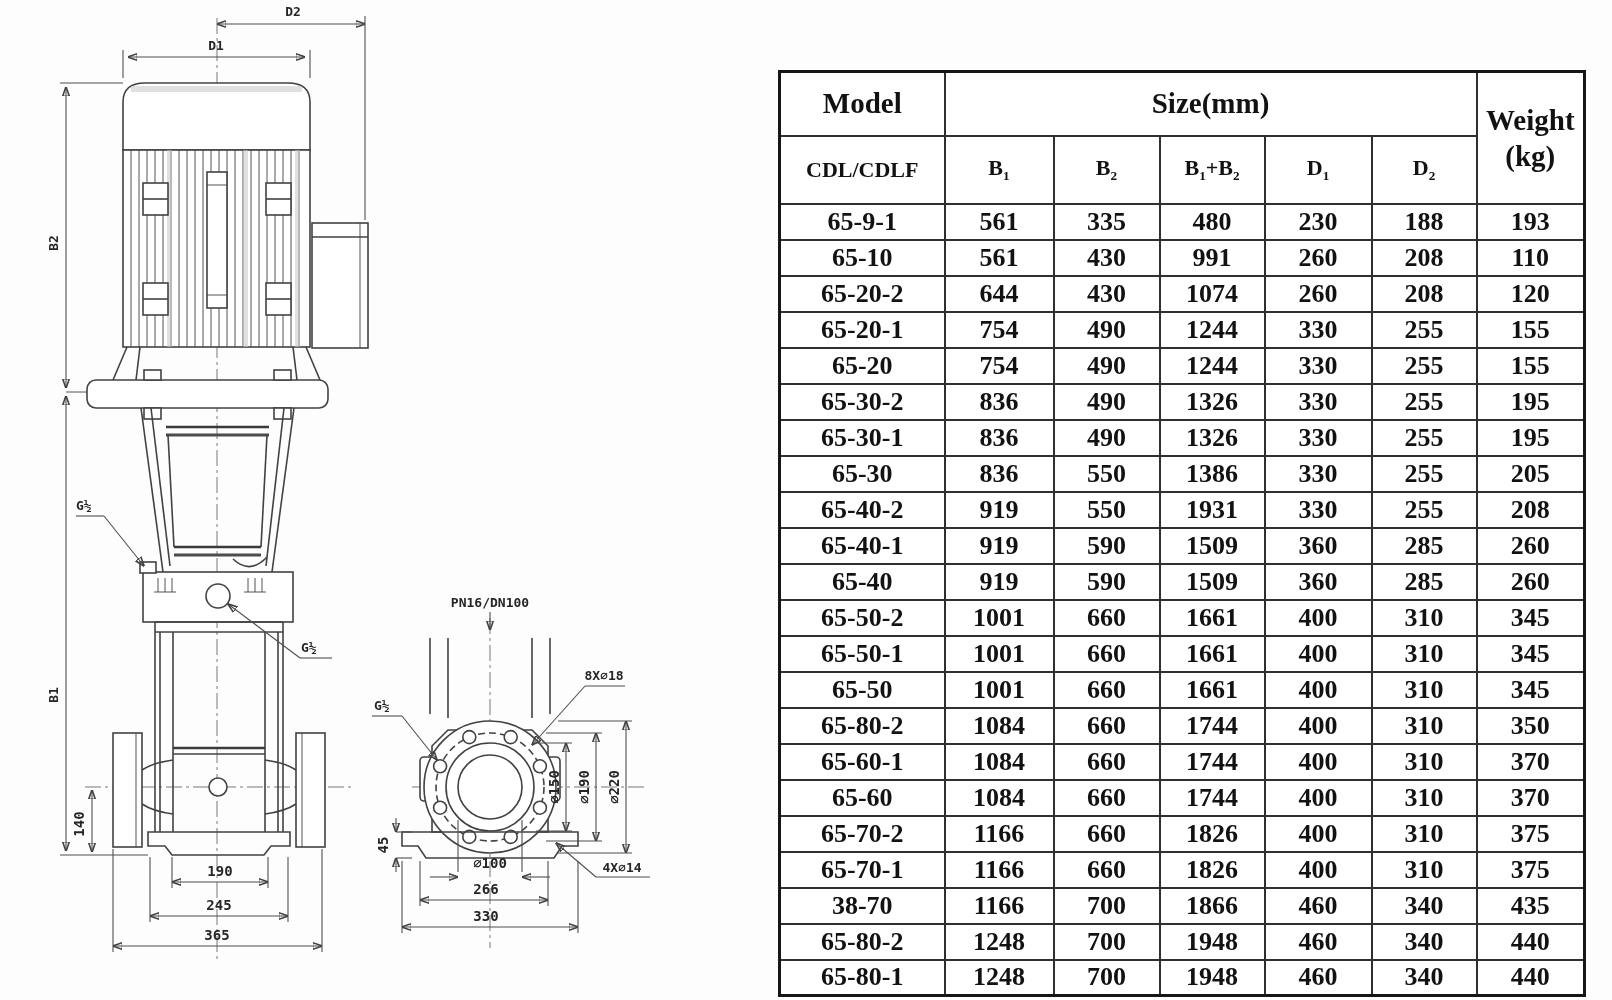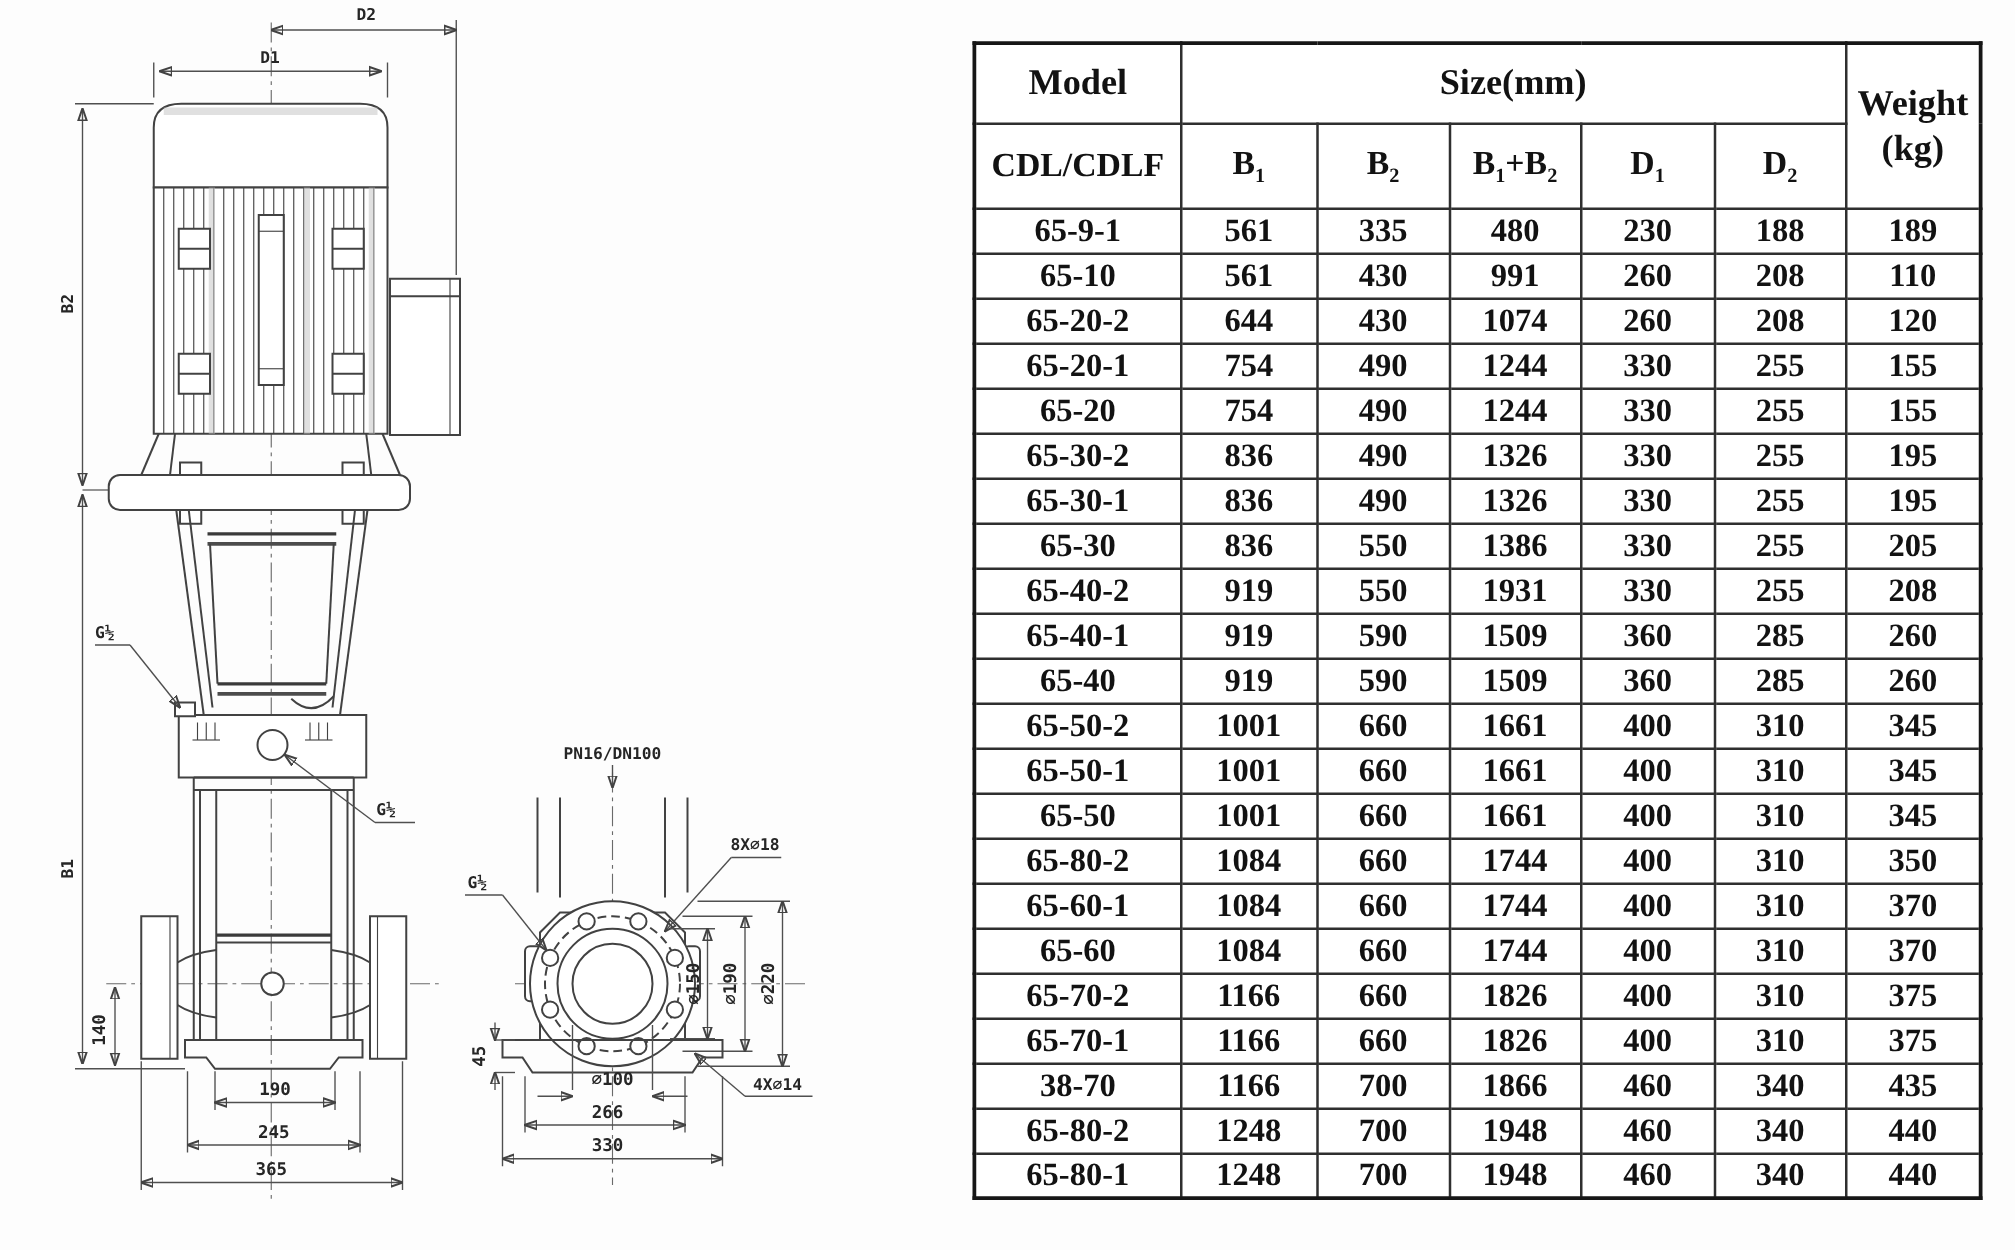--- a/index.html
+++ b/index.html
@@ -15,27 +15,27 @@
   .ln .cl{stroke-width:0.9;stroke:#6a6a6a;stroke-dasharray:16 4 3 4;}
   .ln .dim{stroke-width:1.1;stroke:#4f4f4f;}
   .ln .dash{stroke-dasharray:7 4;}
   .ln .shade{fill:#c6c6c6;stroke:none;opacity:.55;}
   .ln text{fill:#262626;stroke:none;font-family:"DejaVu Sans Mono",monospace;font-size:13px;}
   .ln text.num{font-size:14px;font-weight:bold;}
   .ln text.lbl{font-size:13px;font-weight:bold;}
   
   .tablewrap{position:absolute;left:778px;top:33px;}
   table{border-collapse:collapse;table-layout:fixed;width:805px;height:800px;
-        font-family:"Liberation Serif",serif;font-weight:bold;color:#121212;background:#fff;}
+        font-family:"Liberation Serif",serif;font-weight:bold;color:#121212;background:#fff;margin-top:37px;}
   th,td{border:2px solid #2f2f2f;text-align:center;vertical-align:middle;padding:0;overflow:hidden;}
   table{border:3px solid #161616;}
   thead tr.r1{height:64px;}
   thead tr.r2{height:68px;}
   thead th{font-size:29px;font-weight:bold;}
-  thead tr.r2 th{font-size:27px;}
+  thead tr.r2 th{font-size:22px;}
   tbody td{font-size:26px;}
   tbody tr{height:36px;}
   sub{font-size:0.6em;}
   .weightcell div{line-height:1.25;}
 </style>
 </head>
 <body>
 
 <div id="canvas">
 
@@ -292,21 +292,21 @@
       </thead>
       <tbody>
 
           <tr>
             <td>65-9-1</td>
             <td>561</td>
             <td>335</td>
             <td>480</td>
             <td>230</td>
             <td>188</td>
-            <td>189</td>
+            <td>193</td>
           </tr>
 
           <tr>
             <td>65-10</td>
             <td>561</td>
             <td>430</td>
             <td>991</td>
             <td>260</td>
             <td>208</td>
             <td>110</td>

